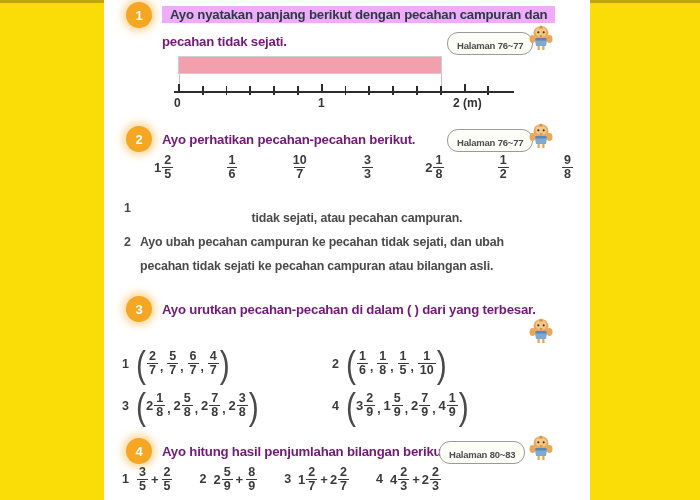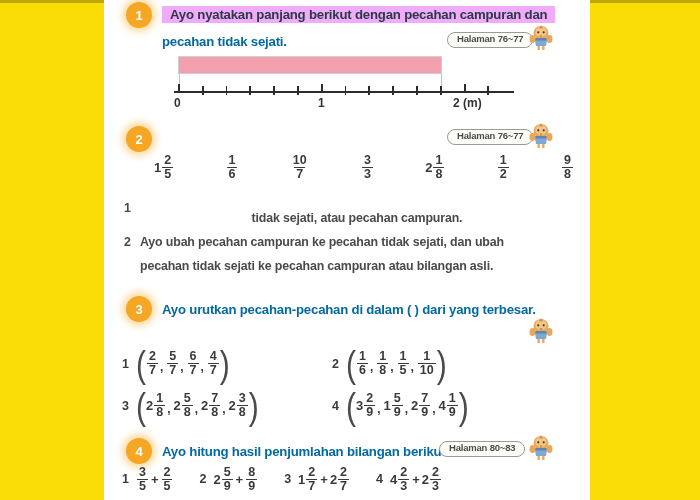--- a/index.html
+++ b/index.html
@@ -34,21 +34,21 @@
     width: 26px; height: 26px;
     border-radius: 50%;
     background: #F5A623;
     color: #fff;
     font-size: 13px;
     font-weight: bold;
     display: flex; align-items: center; justify-content: center;
     box-shadow: 0 0 7px 4px rgba(250,190,90,.55);
   }
   .qtext {
-    color: #0369a1;
+    color: #701a75;
     font-size: 13.2px;
     letter-spacing: -.2px;
     font-weight: 600;
   }
   .qtext.hl {
     background: #f0abfc;
     color: #2b3a44;
     display: inline;
     padding: 1px 8px;
   }
@@ -61,21 +61,21 @@
 
   
   .halaman {
     position: absolute;
     border: 1.3px solid #9a9a9a;
     border-radius: 11px;
     background: #fdfdf8;
     color: #4c4c4c;
     font-size: 9.5px;
     font-weight: 700;
-    padding: 0 9px 3px 9px;
+    padding: 7px 9px 3px 9px;
     white-space: nowrap;
     letter-spacing: -.2px;
   }
   .chick {
     position: absolute;
     width: 26px; height: 30px;
   }
 
   
   .numline-wrap { position: absolute; }
@@ -208,20 +208,23 @@
         <div class="tick" style="left:383.4px;top:32px;height:9px;"></div>
 
         <div class="axis-lab" style="left:70px;top:42px;">0</div>
         <div class="axis-lab" style="left:214px;top:42px;">1</div>
         <div class="axis-lab" style="left:349px;top:42px;">2 (m)</div>
       </div>
     </div>
 
     <div class="qblock" style="top:126px;height:165px;">
       <div class="badge-num" style="left:22px;top:0px;">2</div>
+      <div style="position:absolute;left:58px;top:4px;">
+        <span class="qtext">Ayo perhatikan pecahan-pecahan berikut.</span>
+      </div>
       <div class="halaman" style="left:343px;top:3px;">Halaman 76~77</div>
       <svg class="chick" style="left:424px;top:-4px;" viewBox="0 0 26 30">
         <ellipse cx="13" cy="9" rx="7.5" ry="7" fill="#E8A85C"></ellipse>
         <ellipse cx="13" cy="8" rx="5.5" ry="5" fill="#F2C98C"></ellipse>
         <path d="M13 1.2 L10.8 4.5 L15.2 4.5 Z" fill="#D98F3E"></path>
         <circle cx="10.3" cy="8.3" r="1.1" fill="#4a3318"></circle>
         <circle cx="15.7" cy="8.3" r="1.1" fill="#4a3318"></circle>
         <path d="M11.4 11.3 L14.6 11.3 L13 13.4 Z" fill="#E07B2C"></path>
         <path d="M6.5 14 L19.5 14 L18 22 L8 22 Z" fill="#7FA9D0"></path>
         <path d="M6.5 14 L19.5 14 L18.7 16.5 L7.3 16.5 Z" fill="#5C86B5"></path>

